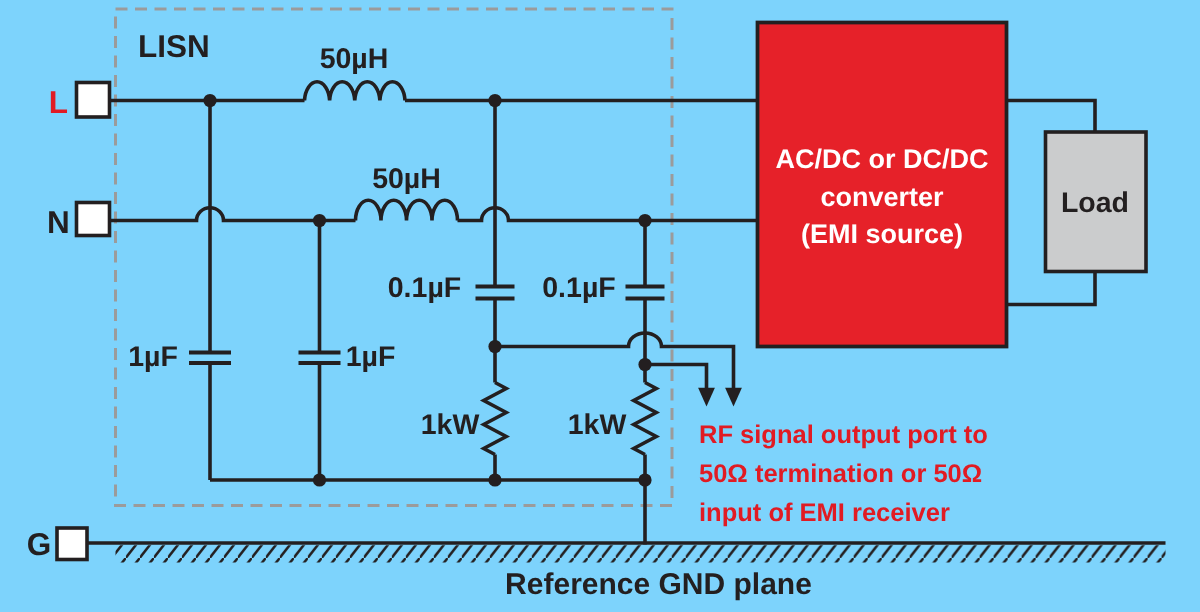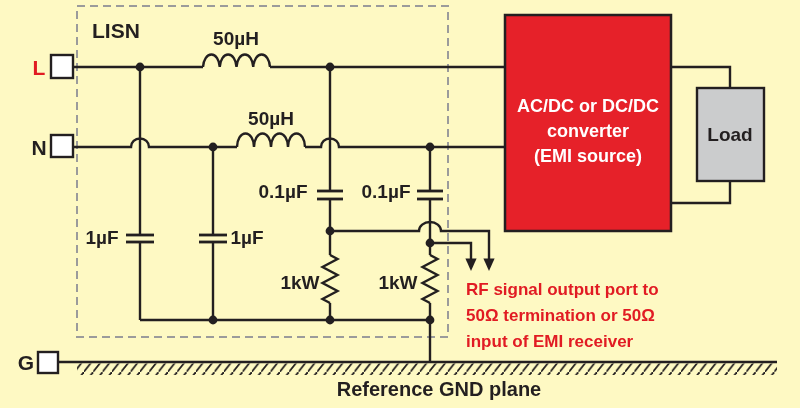--- a/index.html
+++ b/index.html
@@ -1,16 +1,16 @@
 <!DOCTYPE html>
 <html><head>
 <meta charset="utf-8">
 <style>
   html,body{margin:0;padding:0;background:#ffffff;}
-  .stage{position:relative;width:800px;height:408px;background:#fef9c3;overflow:hidden;
+  .stage{position:relative;width:800px;height:408px;background:#7dd3fc;overflow:hidden;
          font-family:"Liberation Sans", sans-serif;}
   svg text{font-family:"Liberation Sans", sans-serif;font-weight:bold;fill:#231f20;}
   svg text.red{fill:#e11b23;}
   svg text.white{fill:#ffffff;}
   .wire{stroke:#231f20;stroke-width:2.4;fill:none;}
   .plate{stroke:#231f20;stroke-width:2.8;fill:none;}
   .dashedbox{stroke:#9b9b9b;stroke-width:2;fill:none;stroke-dasharray:8 5;}
   .dot{fill:#231f20;stroke:none;}
   .term{fill:#ffffff;stroke:#231f20;stroke-width:2.4;}
   .arrowhead{fill:#231f20;stroke:none;}

